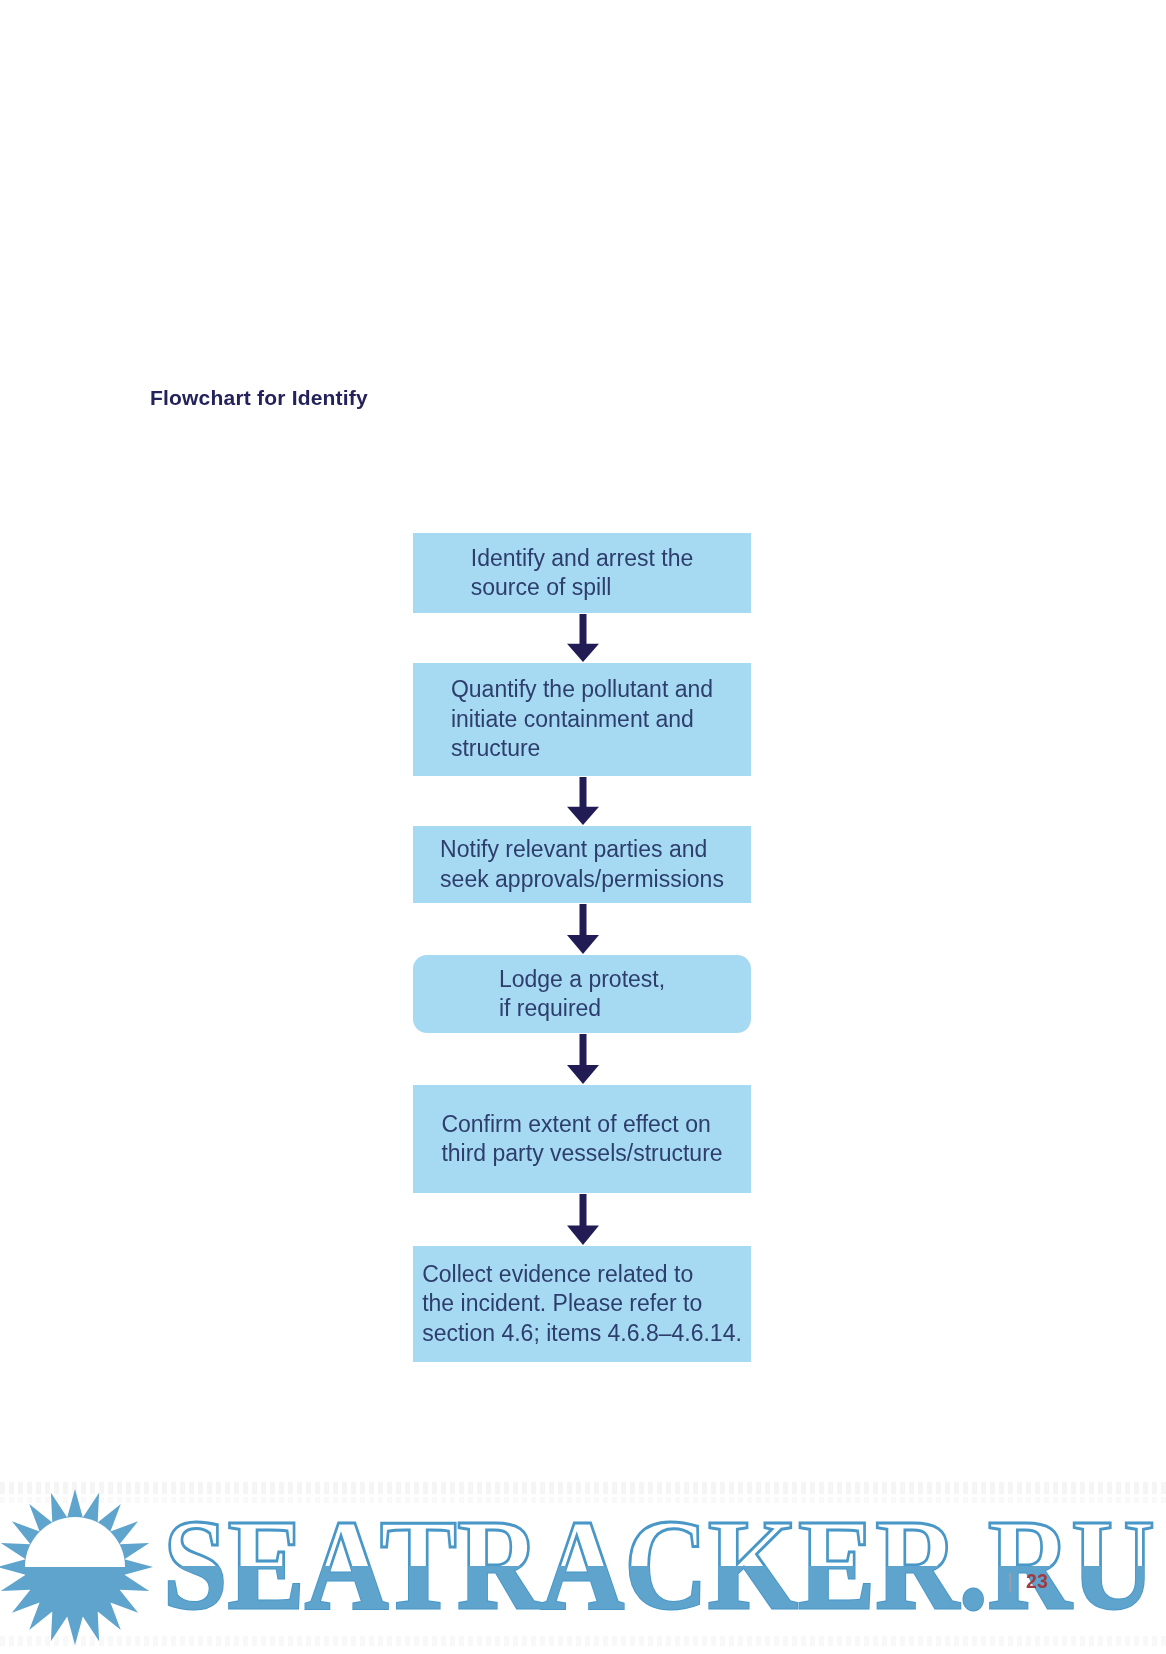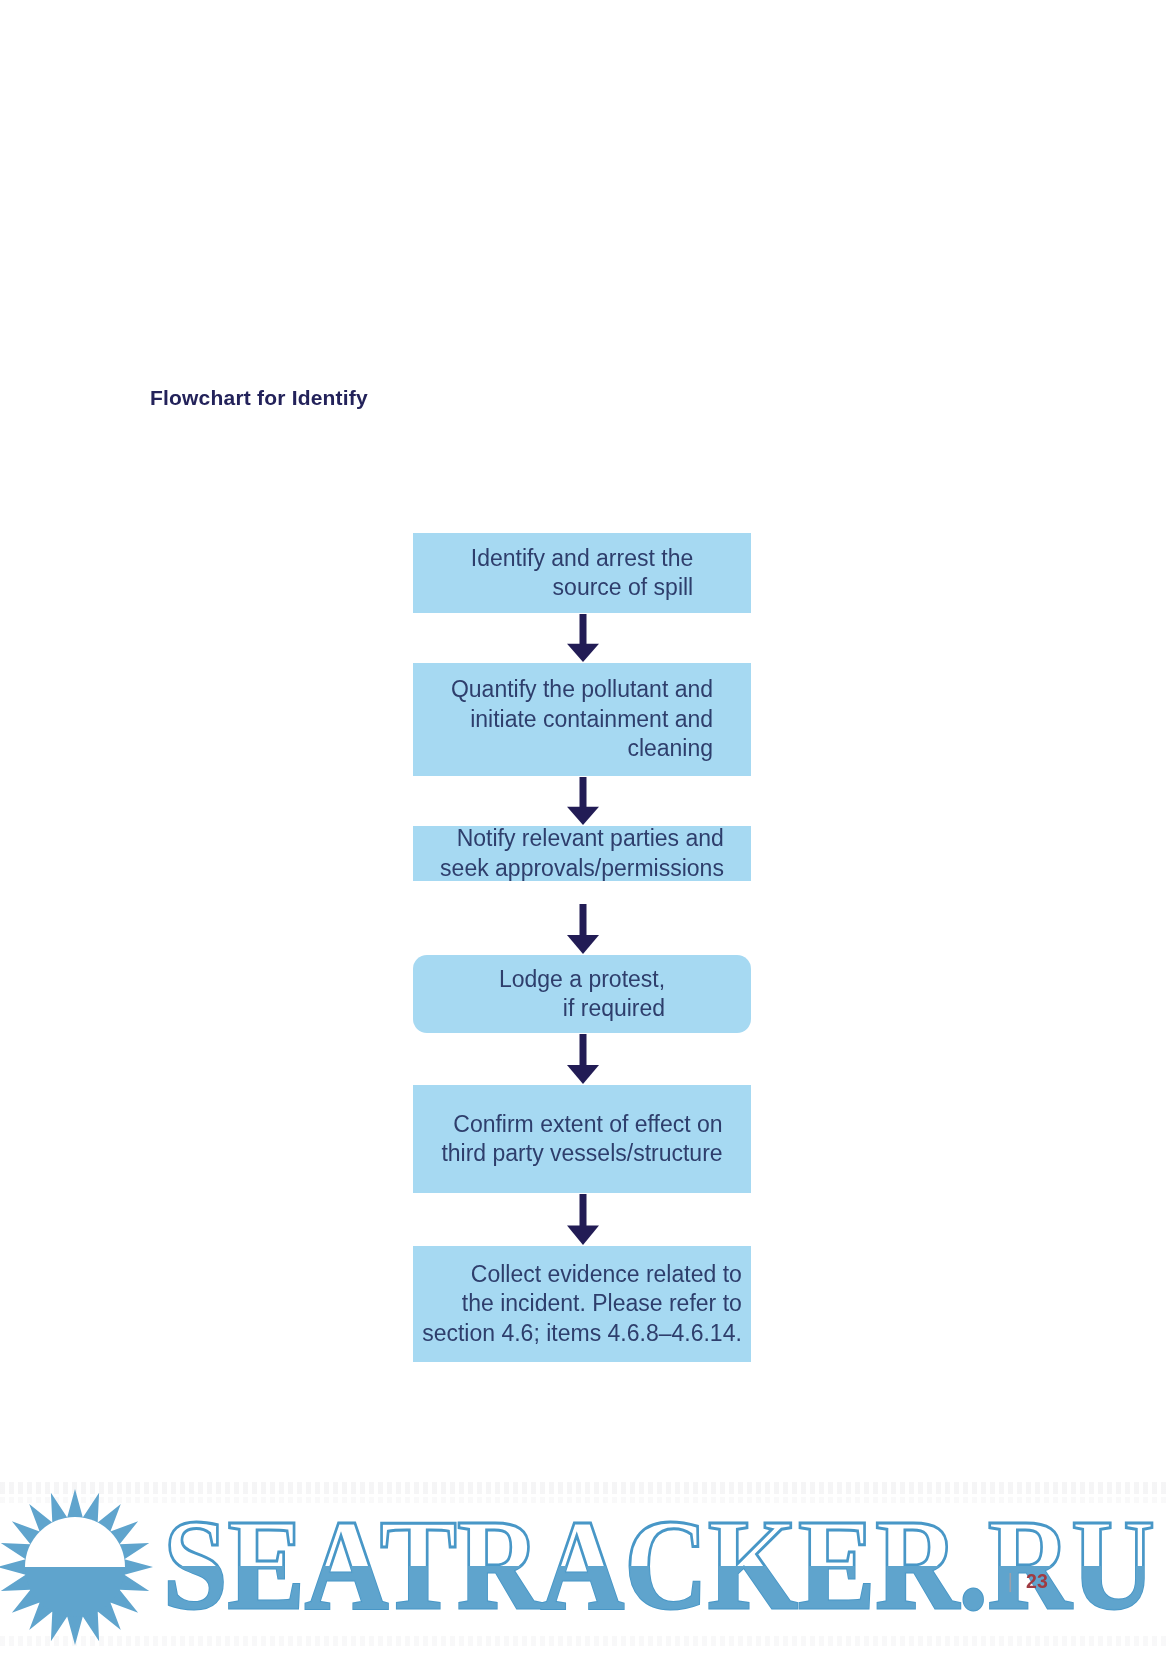--- a/index.html
+++ b/index.html
@@ -22,21 +22,21 @@
   
   .flow-box{
     position:absolute;left:413px;width:338px;
     background:var(--box-fill,#a6d9f2);
     display:flex;align-items:center;justify-content:center;
     box-sizing:border-box;padding:0 5px;
   }
   .flow-label{
     color:var(--box-text,#2e3e6c);
     font-size:23px;line-height:29.5px;
-    text-align:right;white-space:pre-line;
+    text-align:left;white-space:pre-line;
   }
 
   
   .flow-arrow{
     position:absolute;left:566px;width:34px;display:block;
   }
   .flow-arrow rect,.flow-arrow polygon{fill:var(--arrow-color,#221c55);}
 
   
   .wm-svg{position:absolute;left:0;top:1470px;width:1166px;height:184px;}
@@ -83,29 +83,29 @@
     </div>
 
     <svg class="flow-arrow" style="top:614px;height:48px;" viewBox="0 0 34 50" preserveAspectRatio="none">
       <rect x="13.5" y="0" width="7" height="32"></rect>
       <polygon points="1,31 33,31 17,50"></polygon>
     </svg>
 
     <div class="flow-box" style="top:663px;height:113px;">
       <span class="flow-label">Quantify the pollutant and
 initiate containment and
-cleaning</span>
+structure</span>
     </div>
 
     <svg class="flow-arrow" style="top:777px;height:48px;" viewBox="0 0 34 50" preserveAspectRatio="none">
       <rect x="13.5" y="0" width="7" height="32"></rect>
       <polygon points="1,31 33,31 17,50"></polygon>
     </svg>
 
-    <div class="flow-box" style="top:826px;height:55px;">
+    <div class="flow-box" style="top:826px;height:77px;">
       <span class="flow-label">Notify relevant parties and
 seek approvals/permissions</span>
     </div>
 
     <svg class="flow-arrow" style="top:904px;height:50px;" viewBox="0 0 34 50" preserveAspectRatio="none">
       <rect x="13.5" y="0" width="7" height="32"></rect>
       <polygon points="1,31 33,31 17,50"></polygon>
     </svg>
 
     <div class="flow-box" style="top:955px;height:78px;border-radius:14px;">

